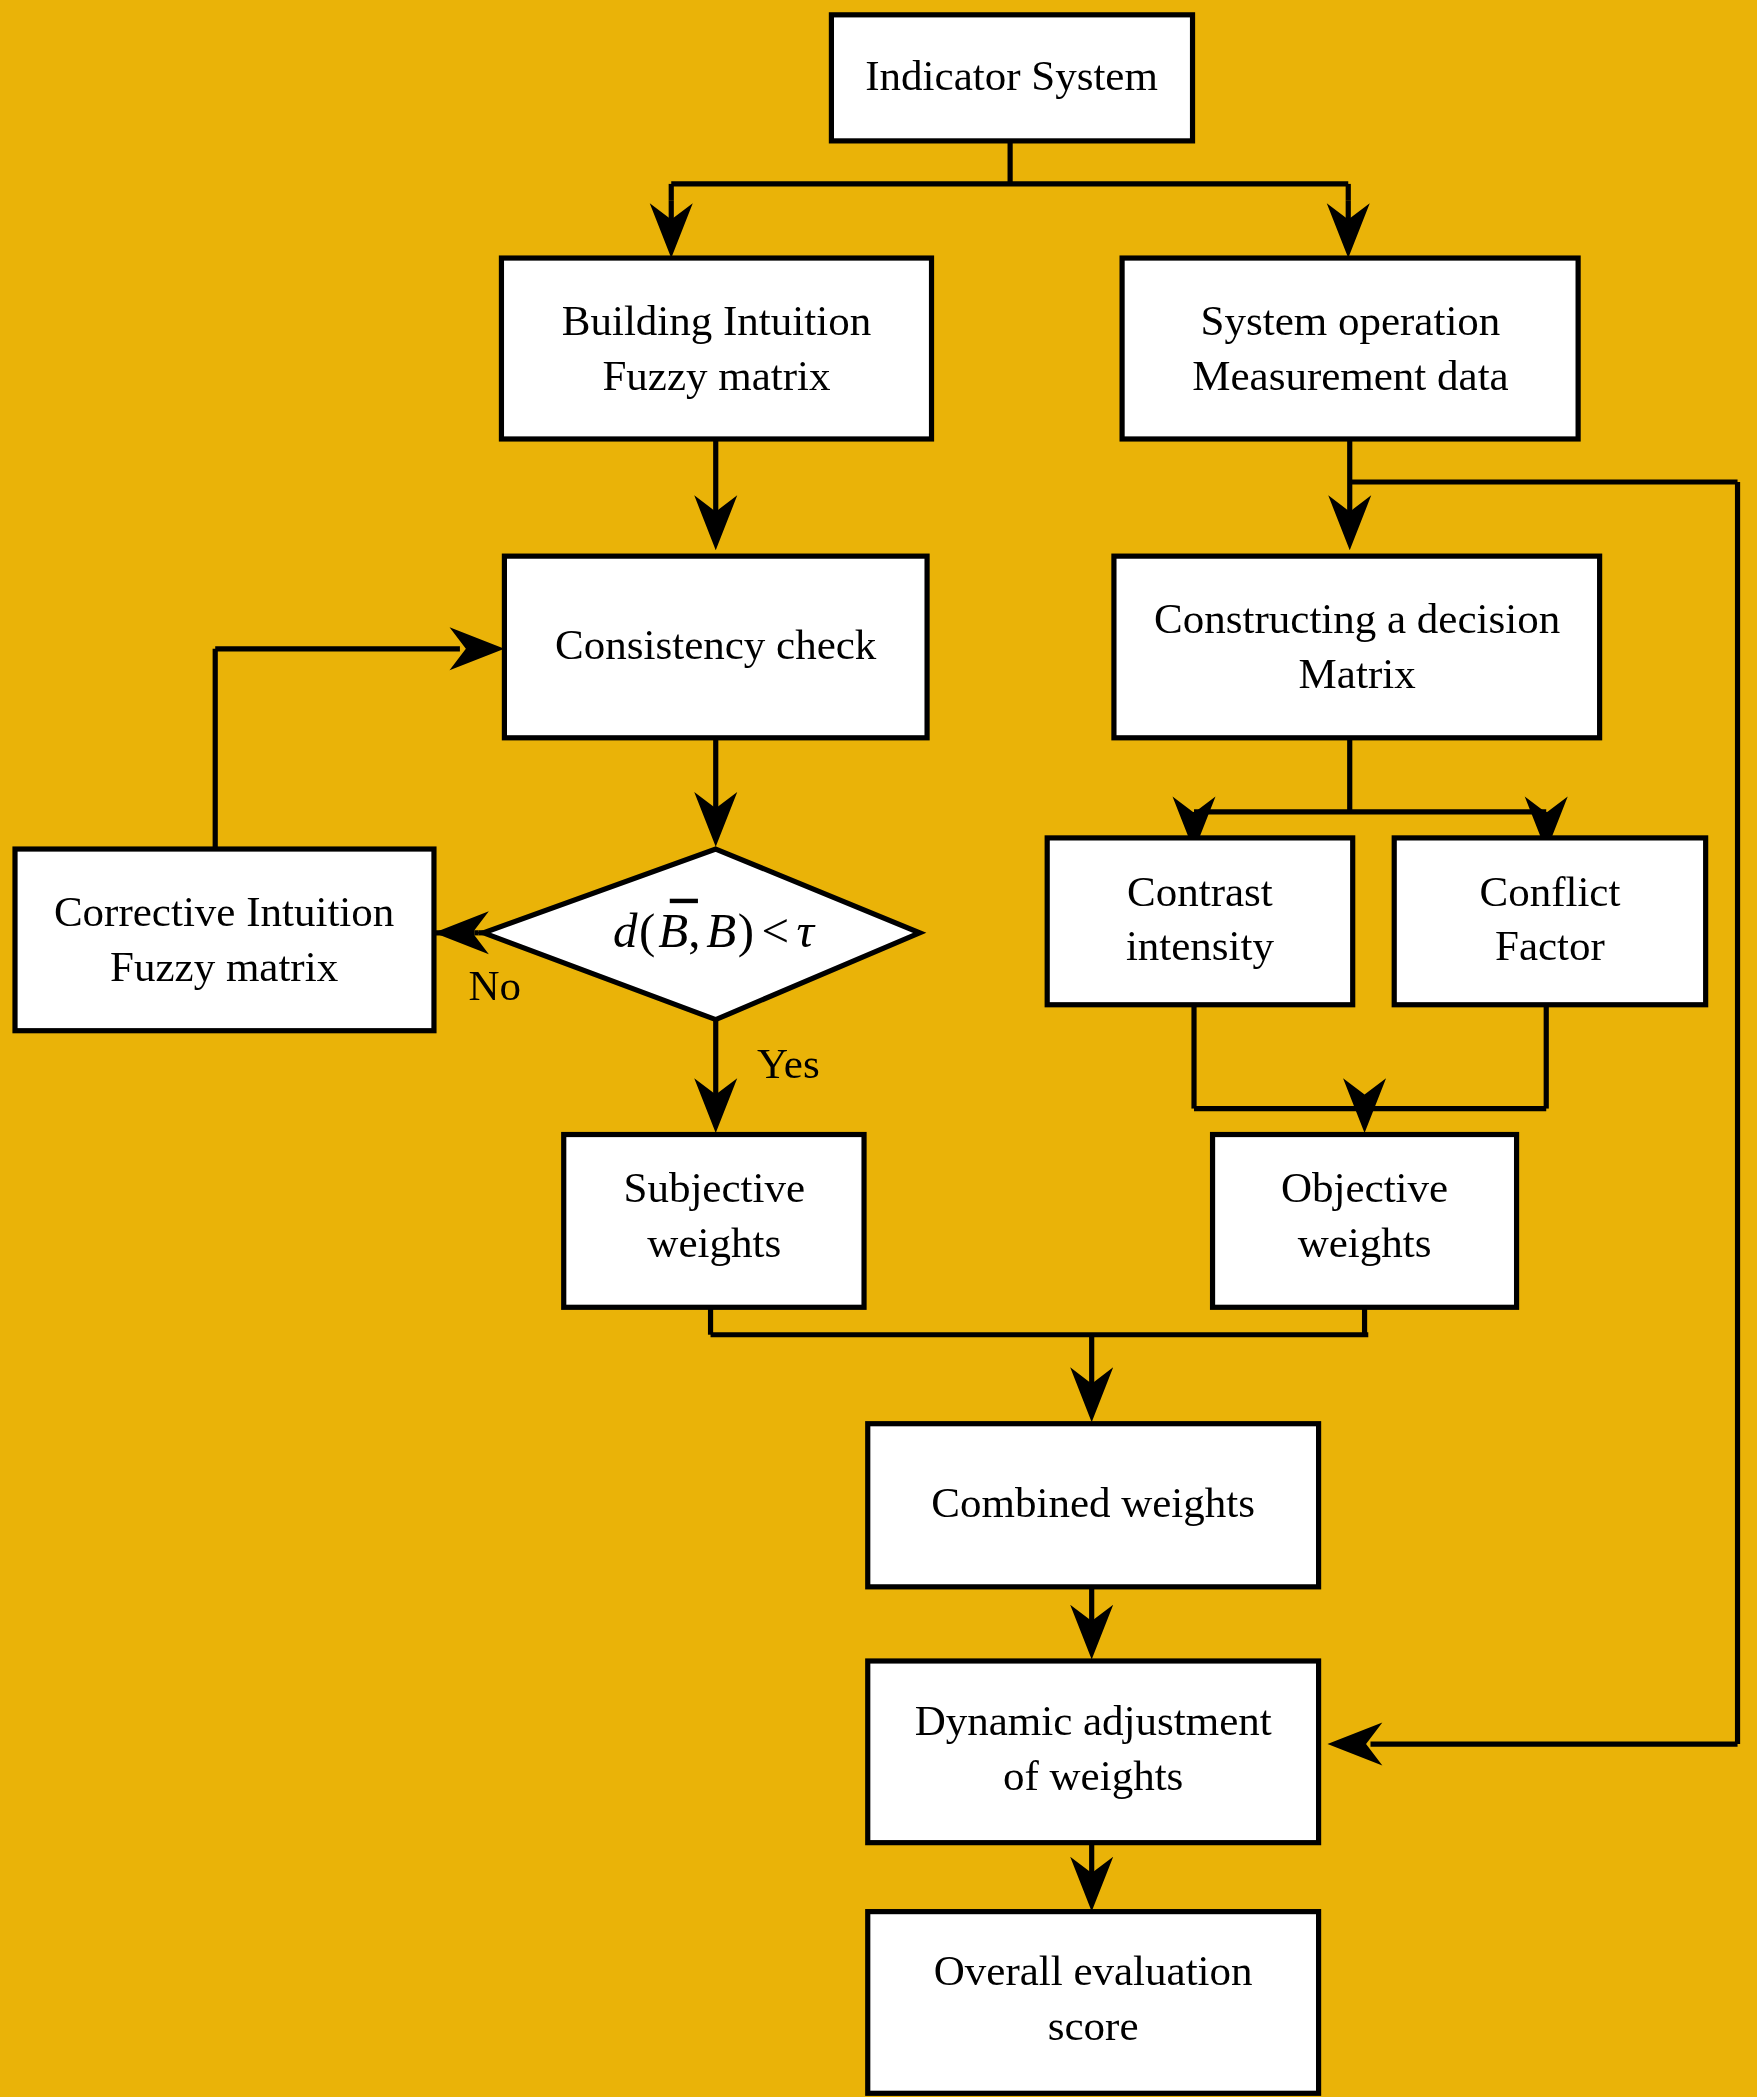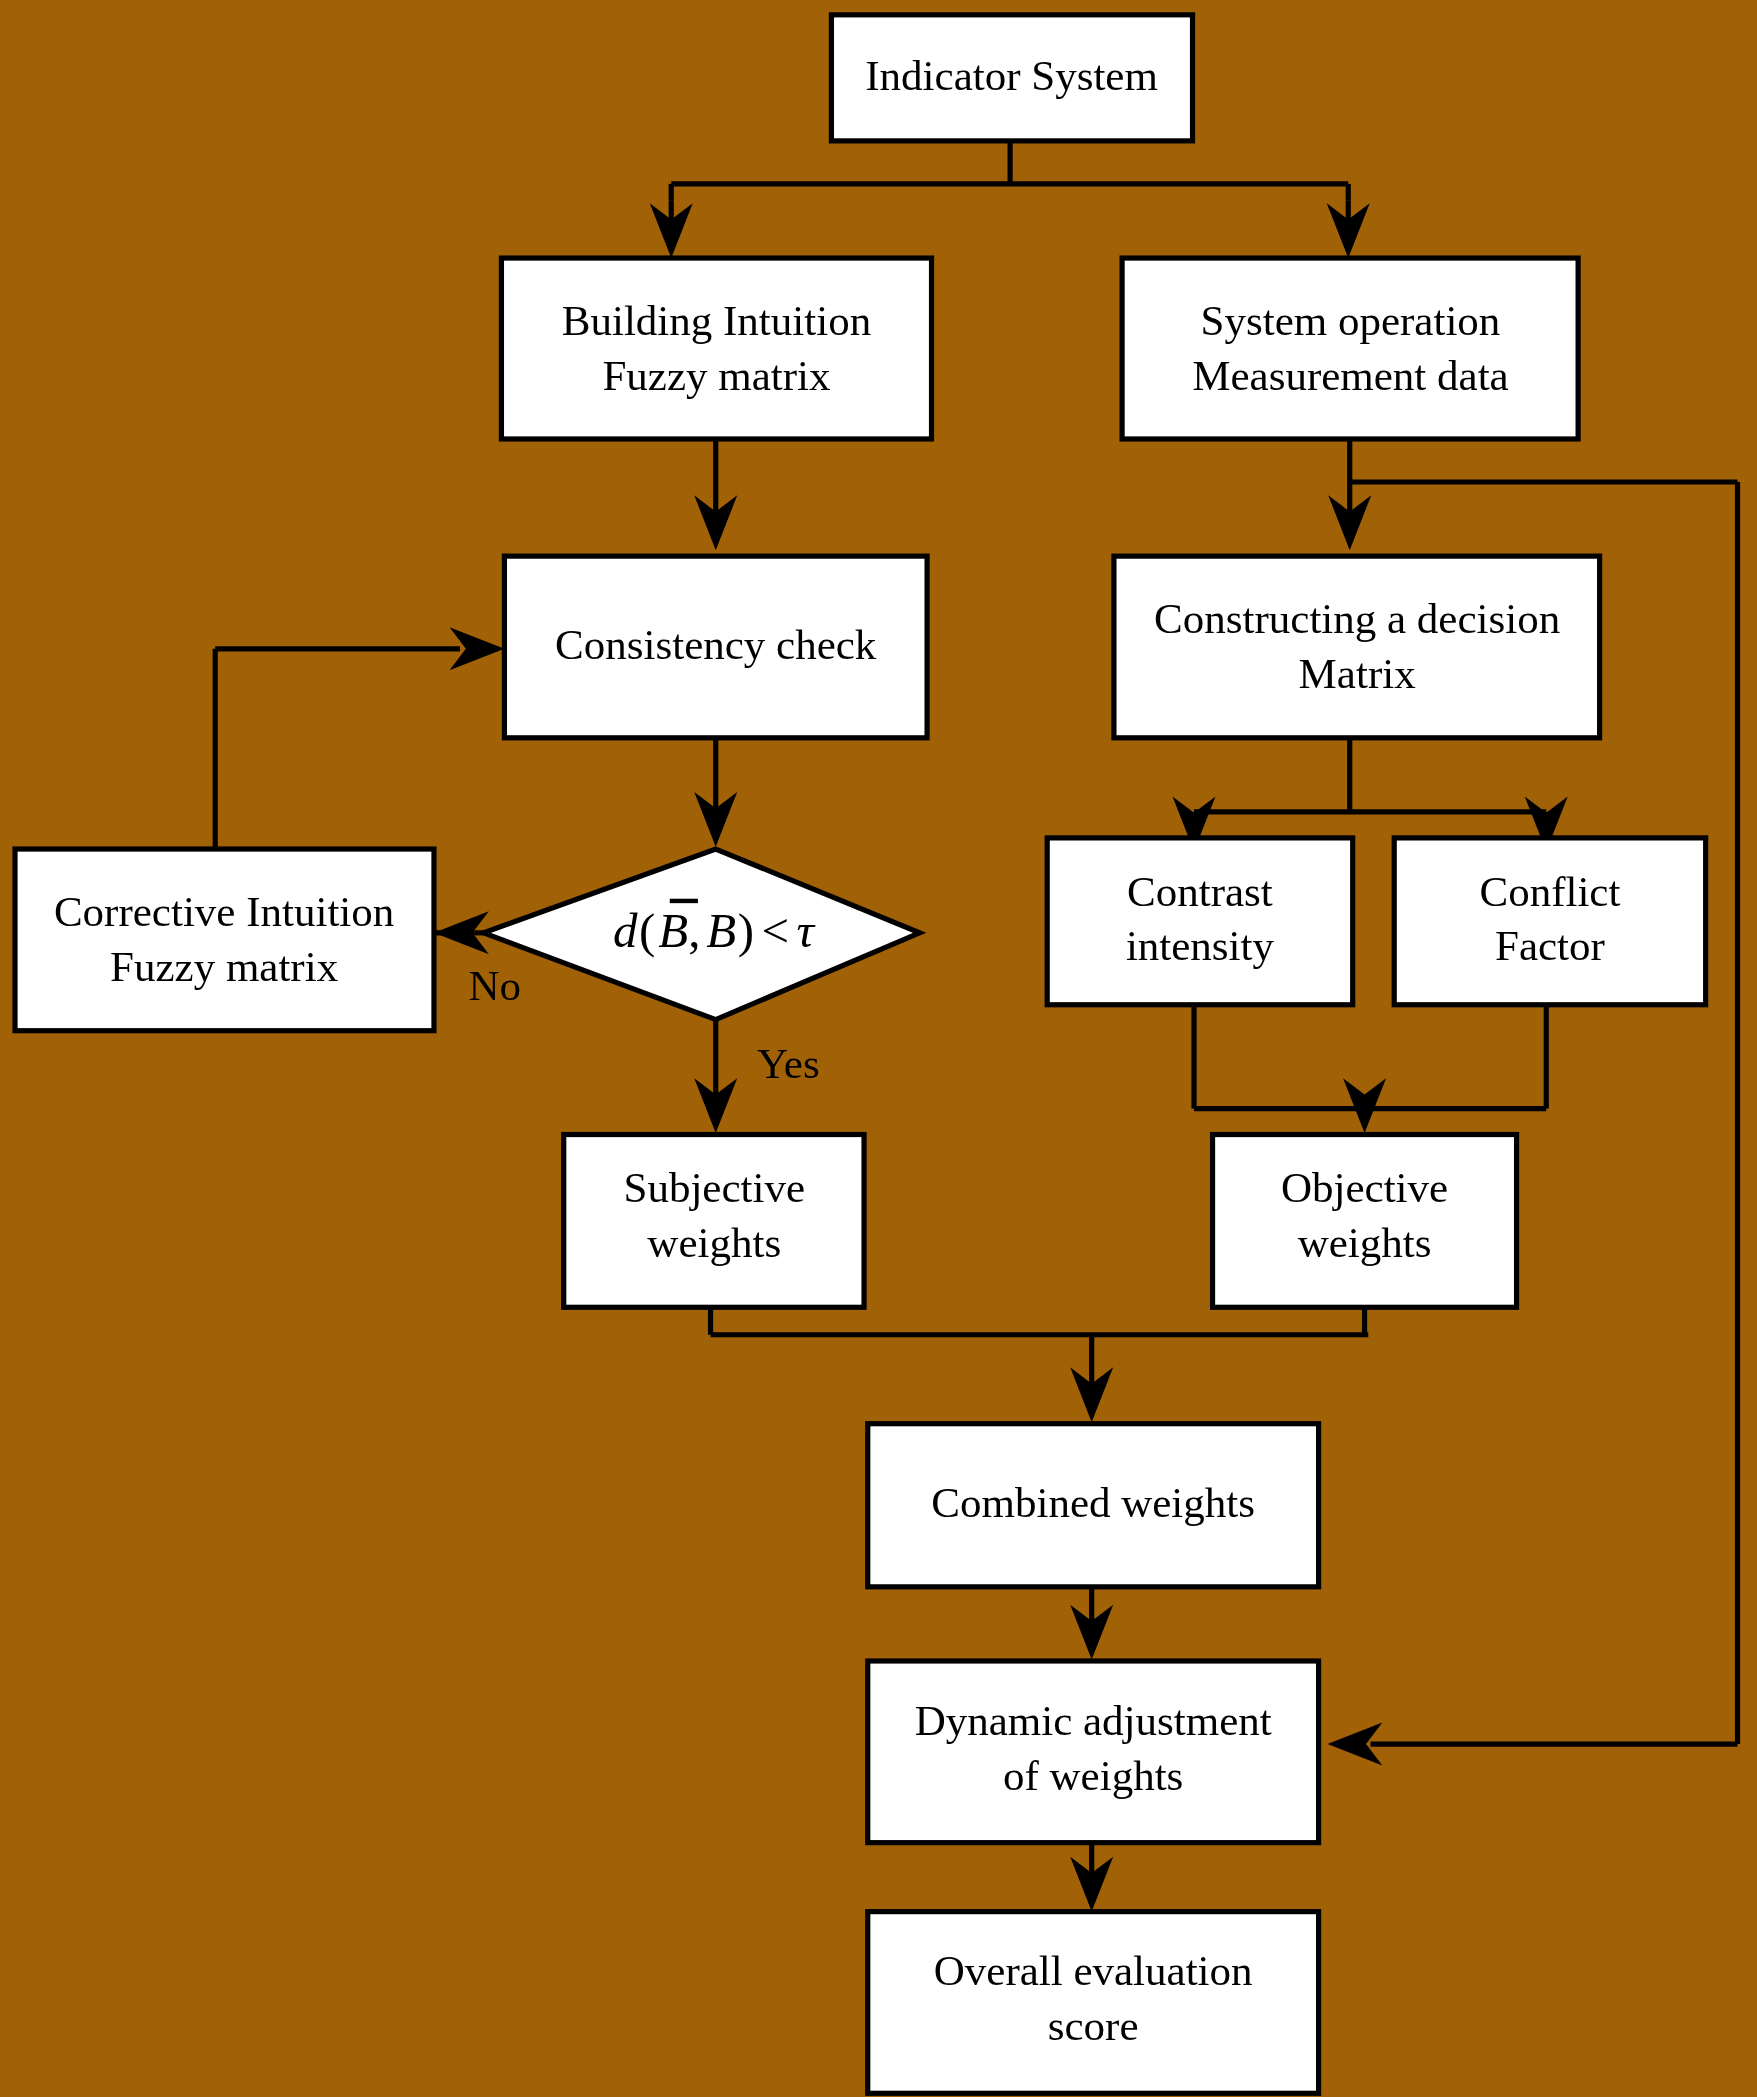--- a/index.html
+++ b/index.html
@@ -4,21 +4,21 @@
 <style>
   html, body {
     margin: 0;
     padding: 0;
     background: #ffffff;
   }
   #page {
     position: relative;
     width: 1757px;
     height: 2097px;
-    background: #a16207;
+    background: #eab308;
     font-family: "Liberation Serif", "DejaVu Serif", serif;
   }
   #flow {
     display: block;
     width: 1757px;
     height: 2097px;
   }
   .node-rect {
     fill: #ffffff;
     stroke: #000000;

